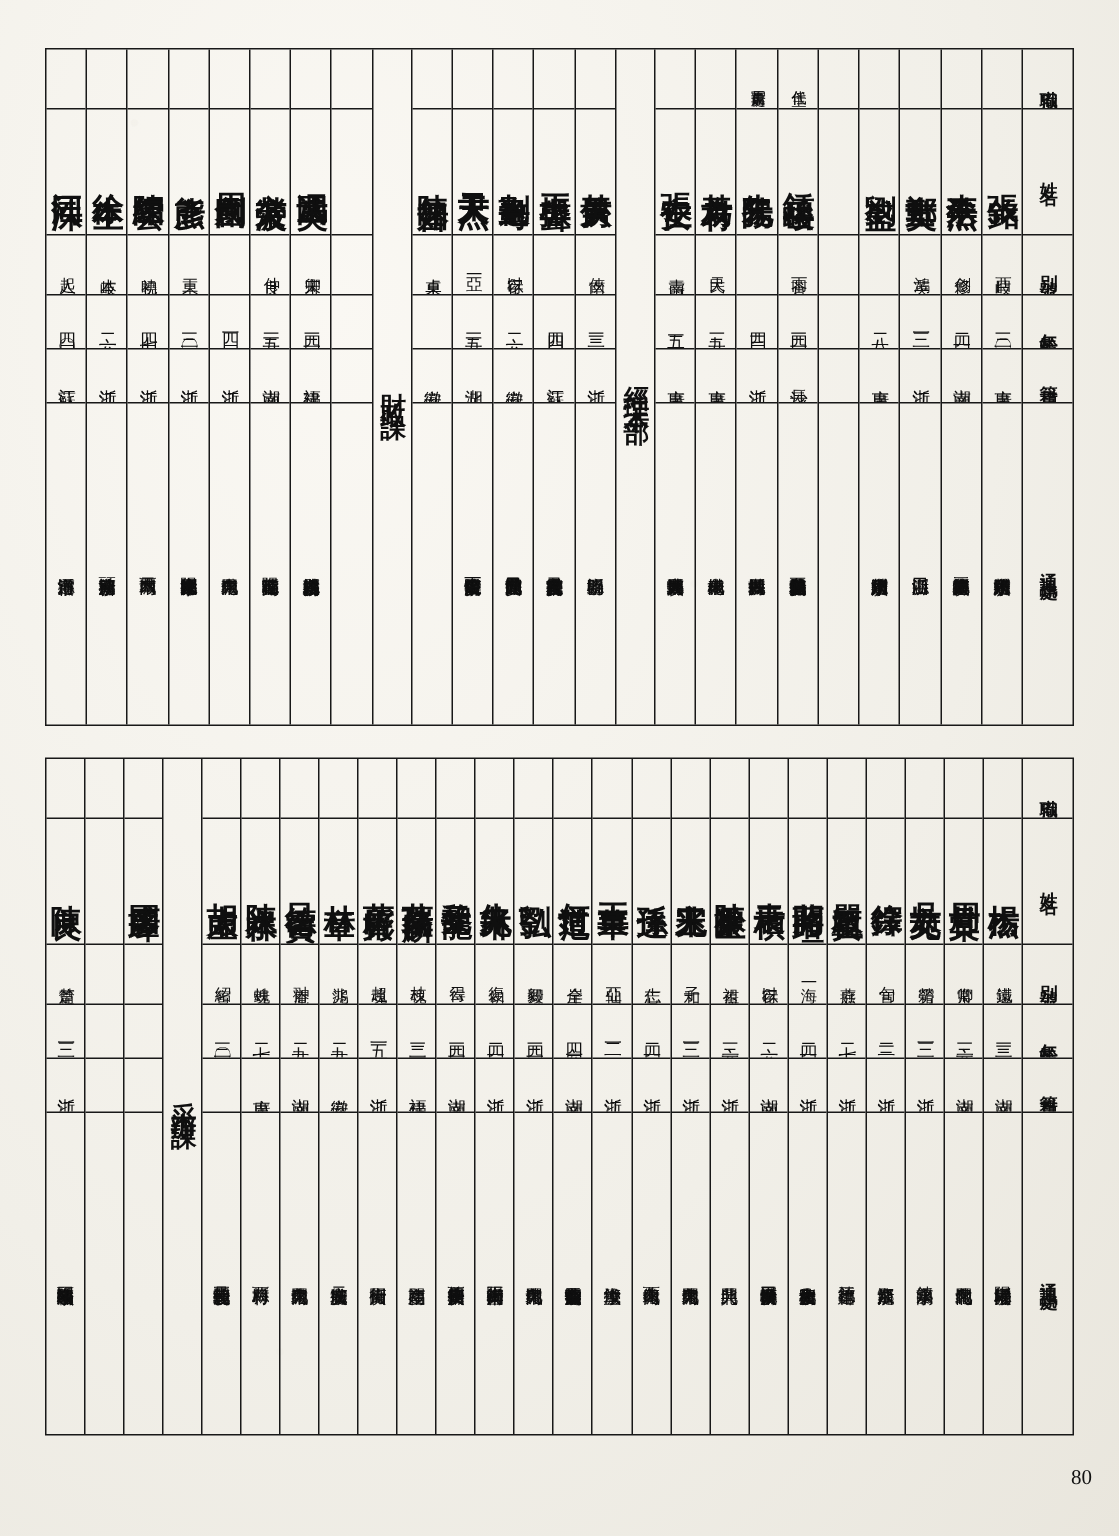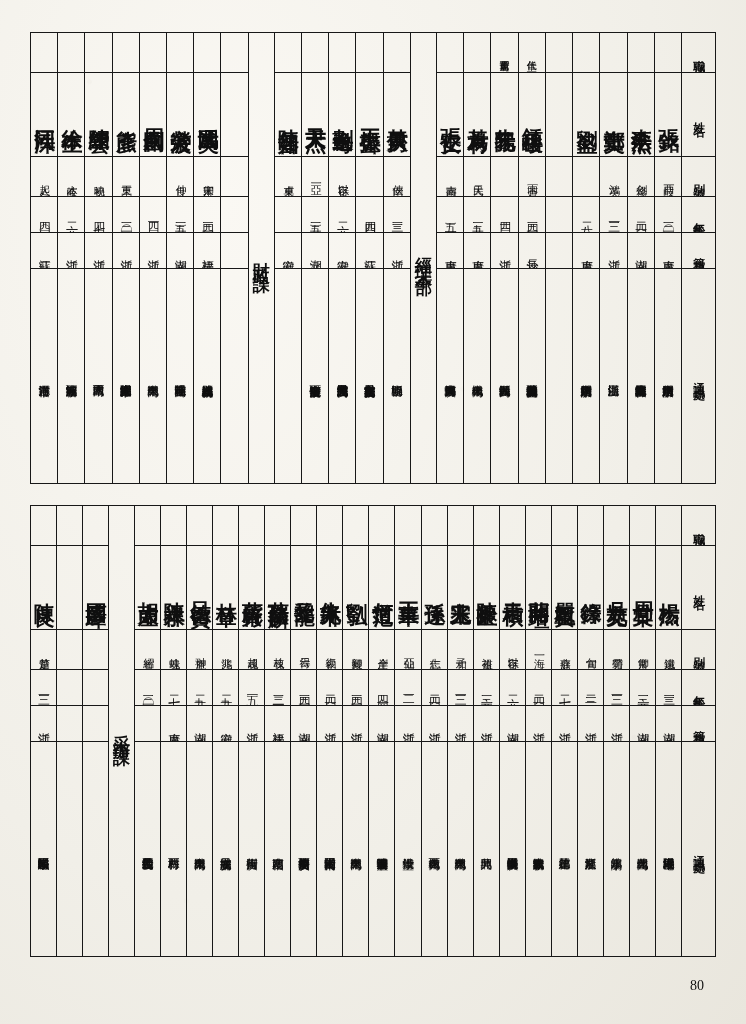--- a/index.html
+++ b/index.html
@@ -91,21 +91,21 @@
   .ad .v{ font-size:11.5px; letter-spacing:0px; line-height:1.25; }
   .ti .v{ font-size:10px; line-height:1.1; letter-spacing:0px; }
 
   
   .seccol .v{ font-size:17px; font-weight:bold; letter-spacing:7px; }
   .seccol{ width:26px; }
   .seccol .cell{ border-bottom:none; height:100%; }
 
   .pageno{
     position:absolute;
-    right:42px; bottom:30px;
+    right:18px; bottom:30px;
     font-size:14px;
     font-family:"Liberation Serif", serif;
     color:#111;
   }
 
   
   .tbl{ filter:contrast(1.02); }
 </style>
 </head>
 <body>

